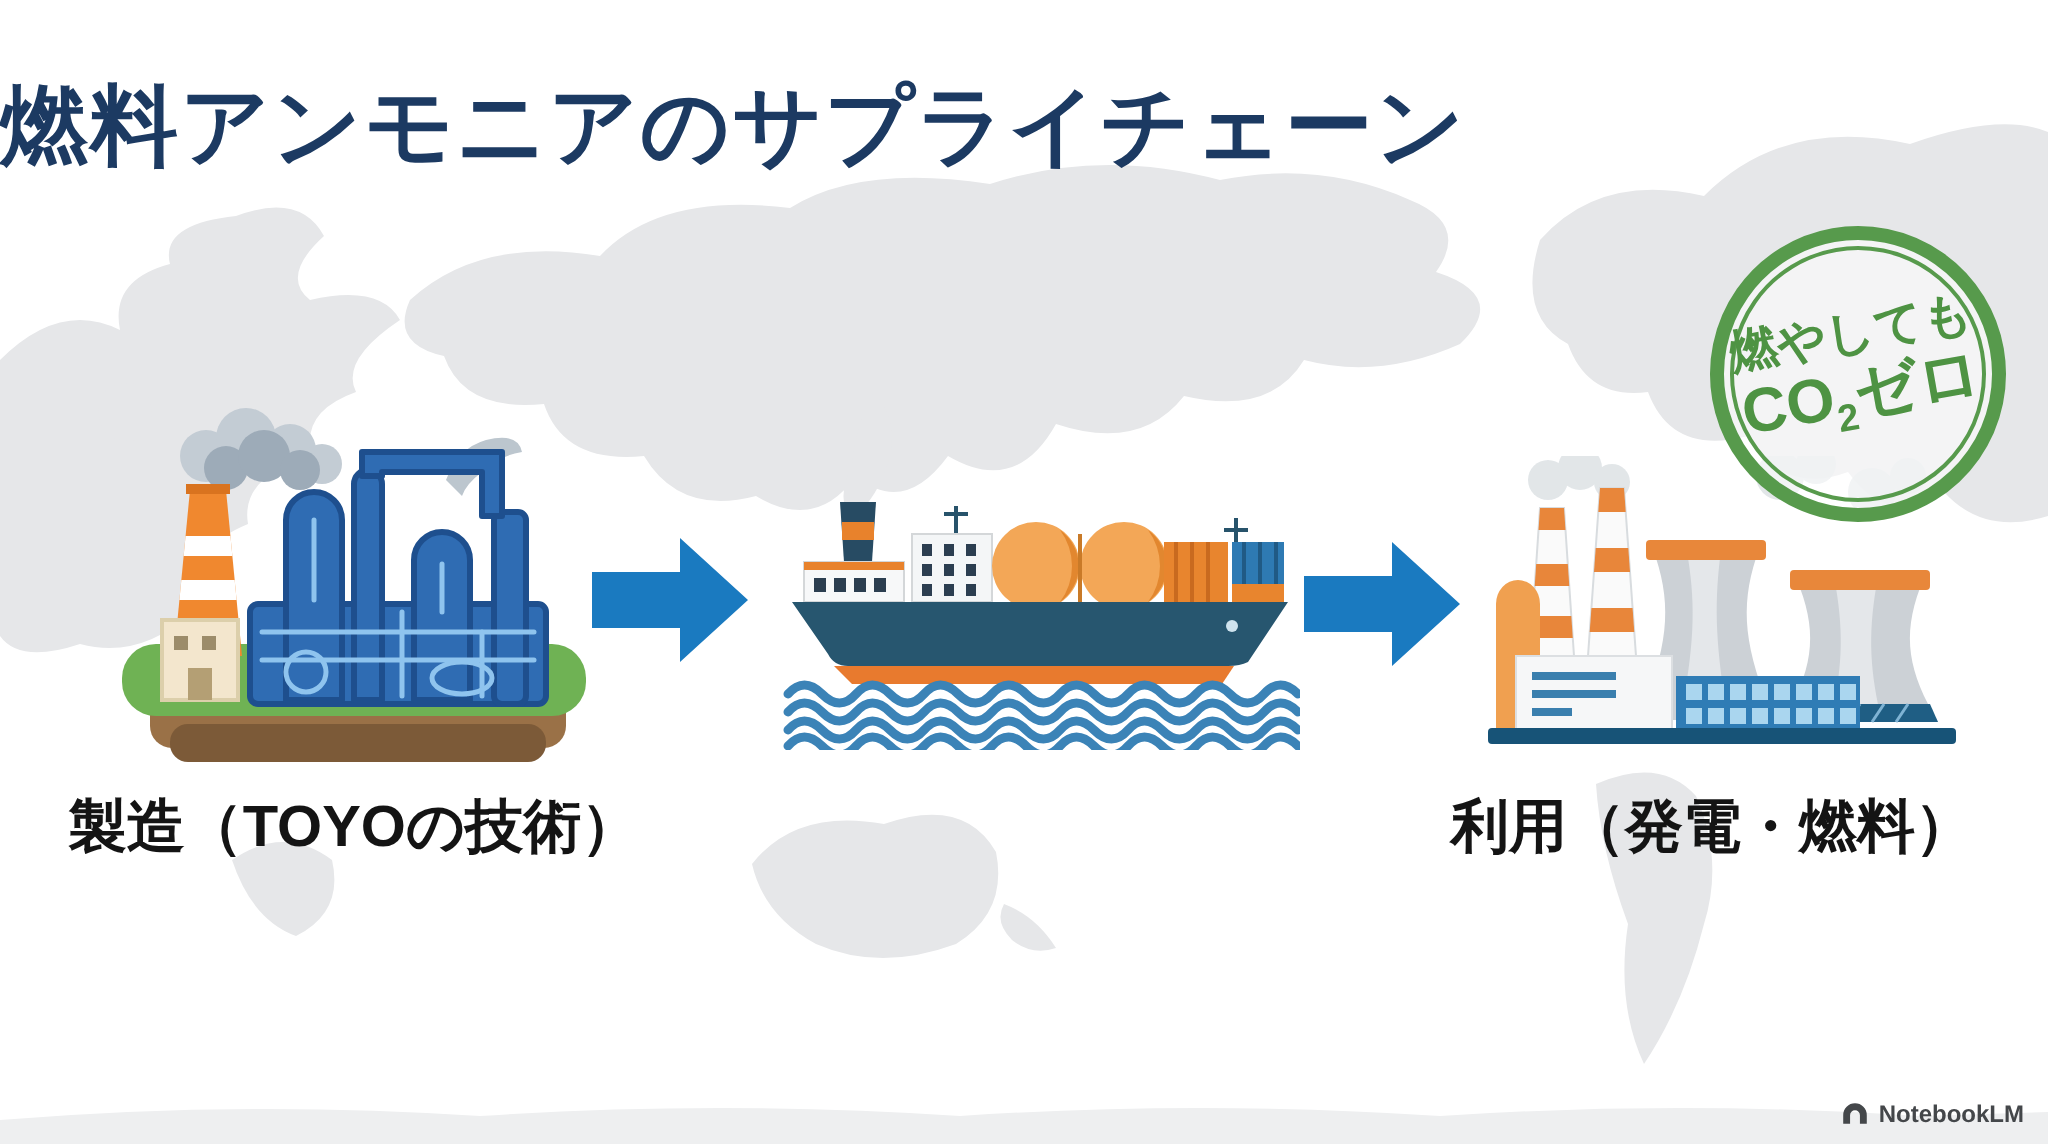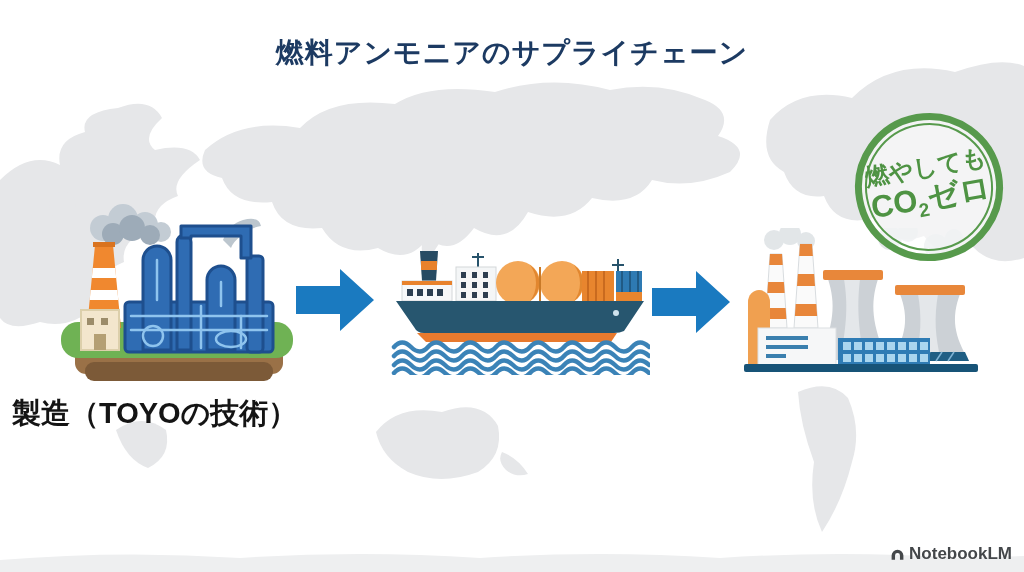--- a/index.html
+++ b/index.html
@@ -3,25 +3,25 @@
 <meta charset="utf-8">
 <style>
   html,body{margin:0;padding:0;background:#fff;}
   #canvas{
     position:relative;width:1024px;height:572px;background:#ffffff;
     overflow:hidden;font-family:"Liberation Sans",sans-serif;
   }
   .abs{position:absolute;}
   #map-bg{position:absolute;inset:0;z-index:0;}
   #title{
-    position:absolute;top:34px;left:0;width:1024px;text-align:center;
-    font-size:28px;font-weight:800;color:#1c3a62;letter-spacing:1px;z-index:3;
+    position:absolute;top:34px;left:0;width:1024px;text-align:left;
+    font-size:44px;font-weight:800;color:#1c3a62;letter-spacing:1px;z-index:3;
   }
   .stage-label{
-    position:absolute;top:394px;text-align:left;font-size:29px;font-weight:800;
+    position:absolute;top:394px;text-align:center;font-size:29px;font-weight:800;
     color:#141414;z-index:3;white-space:nowrap;
   }
   #label-manufacturing{left:12px;width:330px;}
   #label-transport{left:430px;width:170px;}
   #label-utilization{left:698px;width:316px;}
   .illustration{z-index:2;}
   .arrow{z-index:2;width:78px;height:62px;}
   
   #badge{
     position:absolute;left:855px;top:113px;width:148px;height:148px;z-index:4;
@@ -31,21 +31,21 @@
   #badge .inner-ring{
     position:absolute;inset:3px;border:2px solid #579a4c;border-radius:50%;
     display:flex;flex-direction:column;align-items:center;justify-content:center;
   }
   #badge .line1{font-size:24px;font-weight:800;color:#4e9343;line-height:1.1;}
   #badge .line2{font-size:31px;font-weight:800;color:#4e9343;line-height:1.1;}
   #badge .line2 sub{font-size:19px;}
   
   #watermark{
     position:absolute;right:12px;bottom:8px;display:flex;align-items:center;gap:4px;
-    z-index:5;color:#44474a;font-size:17px;font-weight:700;
+    z-index:5;color:#44474a;font-size:12px;font-weight:700;
   }
 </style>
 </head>
 <body>
 
 <div id="canvas">
 
   <svg id="map-bg" viewBox="0 0 1024 572" xmlns="http://www.w3.org/2000/svg">
     <g fill="#e6e7e9">
       <path d="M0,180 Q30,150 60,165 Q55,140 85,132 Q80,112 118,108 Q150,96 162,118 Q140,138 155,150 Q190,142 200,160 Q170,180 178,196 Q150,206 156,228 Q120,238 124,262 Q90,276 96,306 Q70,330 40,322 Q10,332 0,318 Z"></path>
@@ -272,20 +272,21 @@
         <rect x="147" y="126" width="8" height="8"></rect>
         <rect x="158" y="126" width="8" height="8"></rect>
         <rect x="169" y="126" width="8" height="8"></rect>
         <rect x="180" y="126" width="8" height="8"></rect>
     </g>
 
     <rect x="4" y="136" width="234" height="8" rx="2" fill="#175377"></rect>
   </svg>
 
   <div id="label-manufacturing" class="stage-label">製造（TOYOの技術）</div>
+  <div id="label-utilization" class="stage-label">利用（発電・燃料）</div>
 
   <div id="badge">
     <div class="inner-ring">
       <div class="line1">燃やしても</div>
       <div class="line2"><span>CO</span><sub>2</sub><span>ゼロ</span></div>
     </div>
   </div>
 
   <div id="watermark">
     <svg width="15" height="15" viewBox="0 0 14 14" xmlns="http://www.w3.org/2000/svg">

